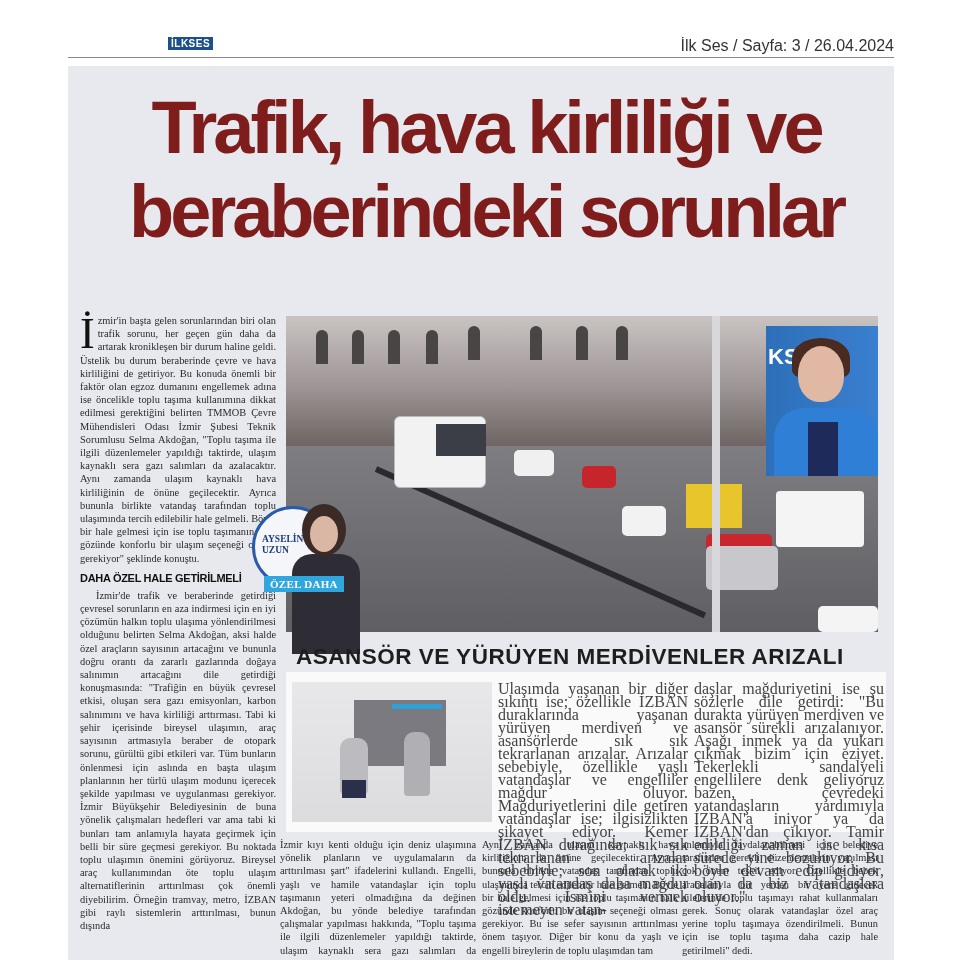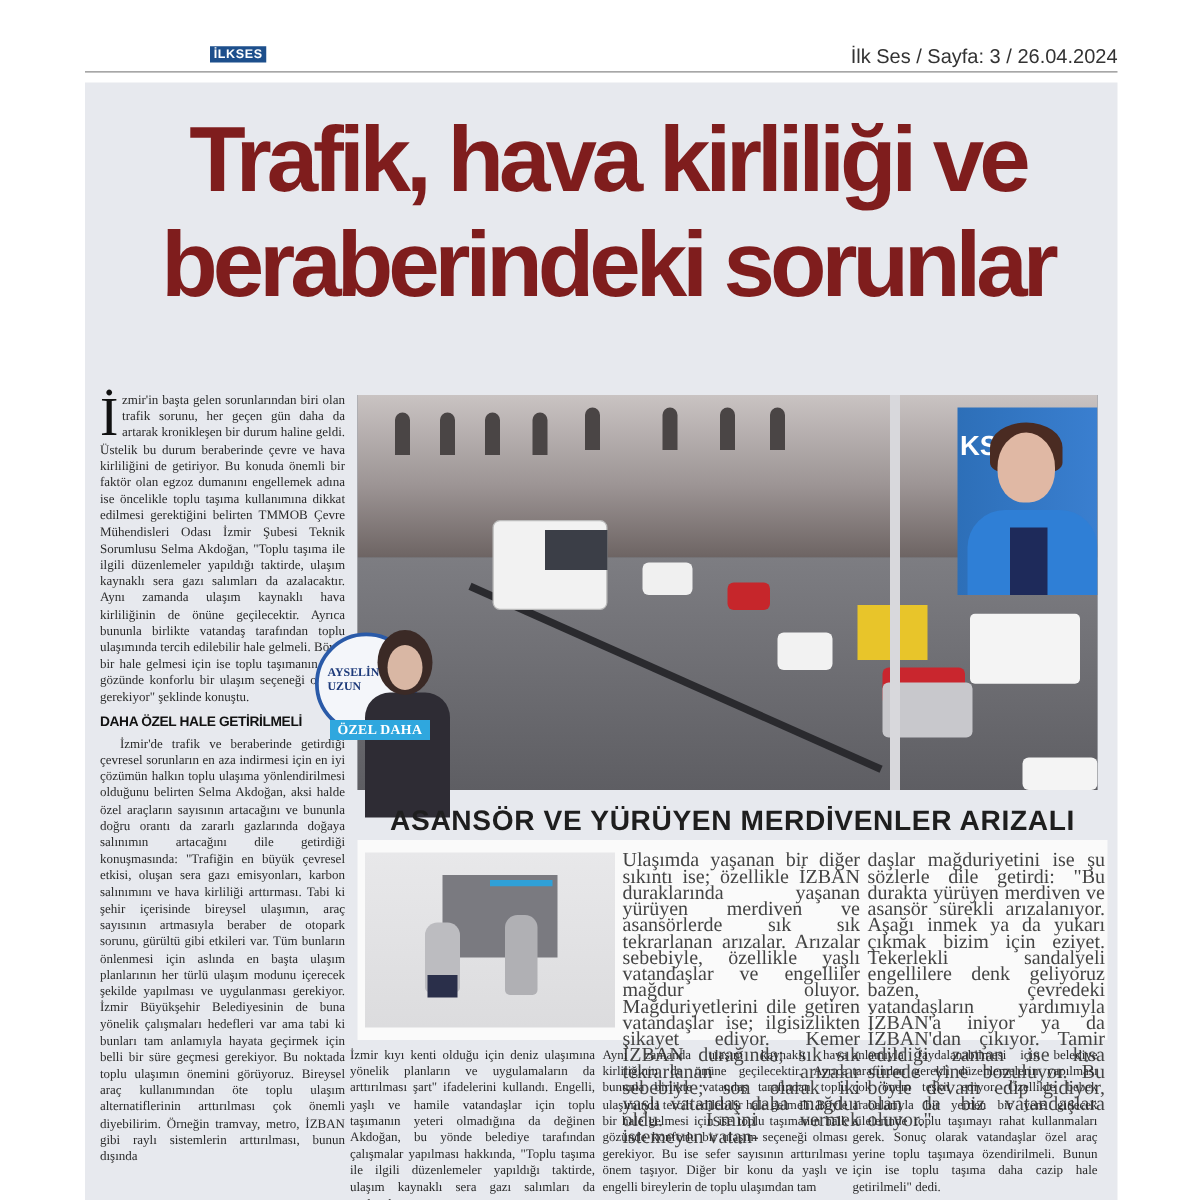--- a/index.html
+++ b/index.html
@@ -42,21 +42,21 @@
 
   .author-badge { position: absolute; left: 184px; top: 438px; width: 108px; height: 150px; }
   .badge-circle { position: absolute; left: 0; top: 2px; width: 82px; height: 82px; border-radius: 50%; border: 3px solid #2a5aa8; background: #f4f6fa; }
   .badge-name { position: absolute; left: 10px; top: 30px; font-size: 9.5px; line-height: 11px; font-weight: bold; color: #1d3a7a; font-family: "Liberation Serif", serif; }
   .author-photo { position: absolute; left: 40px; top: 0; width: 68px; height: 150px; }
   .author-head { position: absolute; left: 10px; top: 0; width: 44px; height: 52px; border-radius: 50%; background: #3b2a26; }
   .author-face { position: absolute; left: 18px; top: 12px; width: 28px; height: 36px; border-radius: 50%; background: #d9b7a4; }
   .author-body { position: absolute; left: 0; top: 50px; width: 68px; height: 100px; background: #2e2c34; border-radius: 20px 20px 0 0; }
   .badge-tag { position: absolute; left: 12px; top: 72px; background: #2fa7de; color: #fff; font-size: 11px; font-weight: bold; padding: 2px 6px; font-family: "Liberation Serif", serif; letter-spacing: 0.3px; }
 
-  .box-title { position: absolute; left: 228px; top: 578px; width: 580px; font-family: "Liberation Sans", sans-serif; font-weight: bold; font-size: 22.5px; letter-spacing: 0.5px; color: #1e1e1e; text-align: center; }
+  .box-title { position: absolute; left: 228px; top: 578px; width: 580px; font-family: "Liberation Sans", sans-serif; font-weight: bold; font-size: 22.5px; letter-spacing: 0.5px; color: #1e1e1e; text-align: left; }
   .box { position: absolute; left: 218px; top: 606px; width: 600px; height: 160px; background: #fafafa; }
   .photo-stairs { position: absolute; left: 6px; top: 10px; width: 200px; height: 140px; background: linear-gradient(180deg, #e8e8ea 0%, #dcdcde 100%); overflow: hidden; }
   .st-opening { position: absolute; left: 62px; top: 18px; width: 92px; height: 66px; background: #7a7a80; }
   .st-sign { position: absolute; left: 100px; top: 22px; width: 50px; height: 5px; background: #2fa0d8; }
   .st-person1 { position: absolute; left: 48px; top: 56px; width: 28px; height: 56px; background: #bcbcc0; border-radius: 10px 10px 4px 4px; }
   .st-person1-legs { position: absolute; left: 50px; top: 98px; width: 24px; height: 18px; background: #2a2f4a; }
   .st-person2 { position: absolute; left: 112px; top: 50px; width: 26px; height: 64px; background: #b0b0b4; border-radius: 10px 10px 4px 4px; }
 
   .box-col { position: absolute; top: 10px; width: 190px; font-size: 16px; line-height: 13px; color: #444; text-align: justify; }
 </style>

